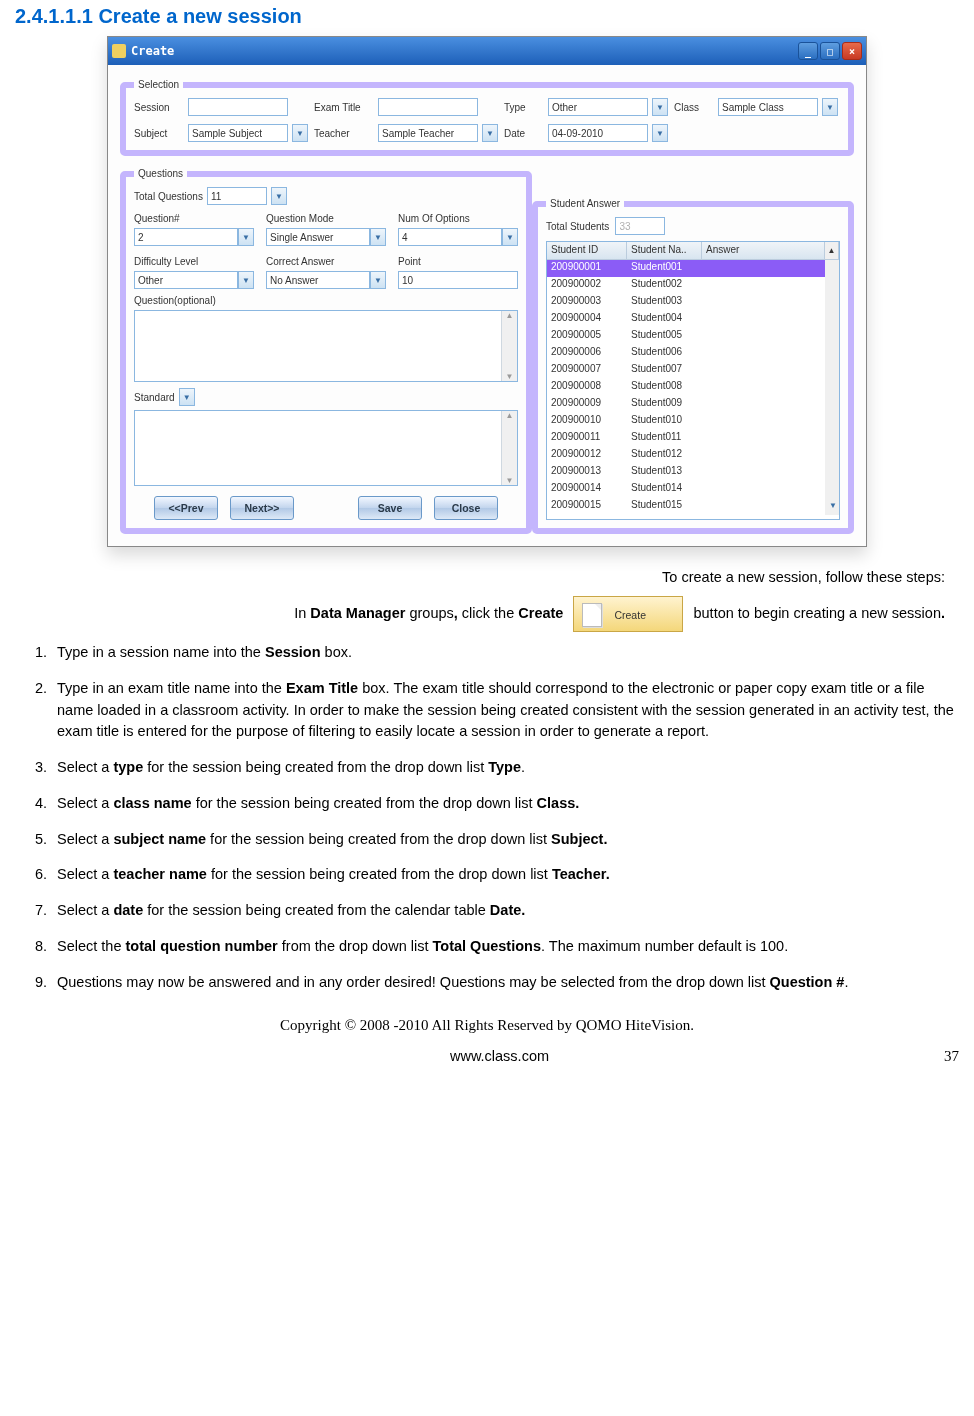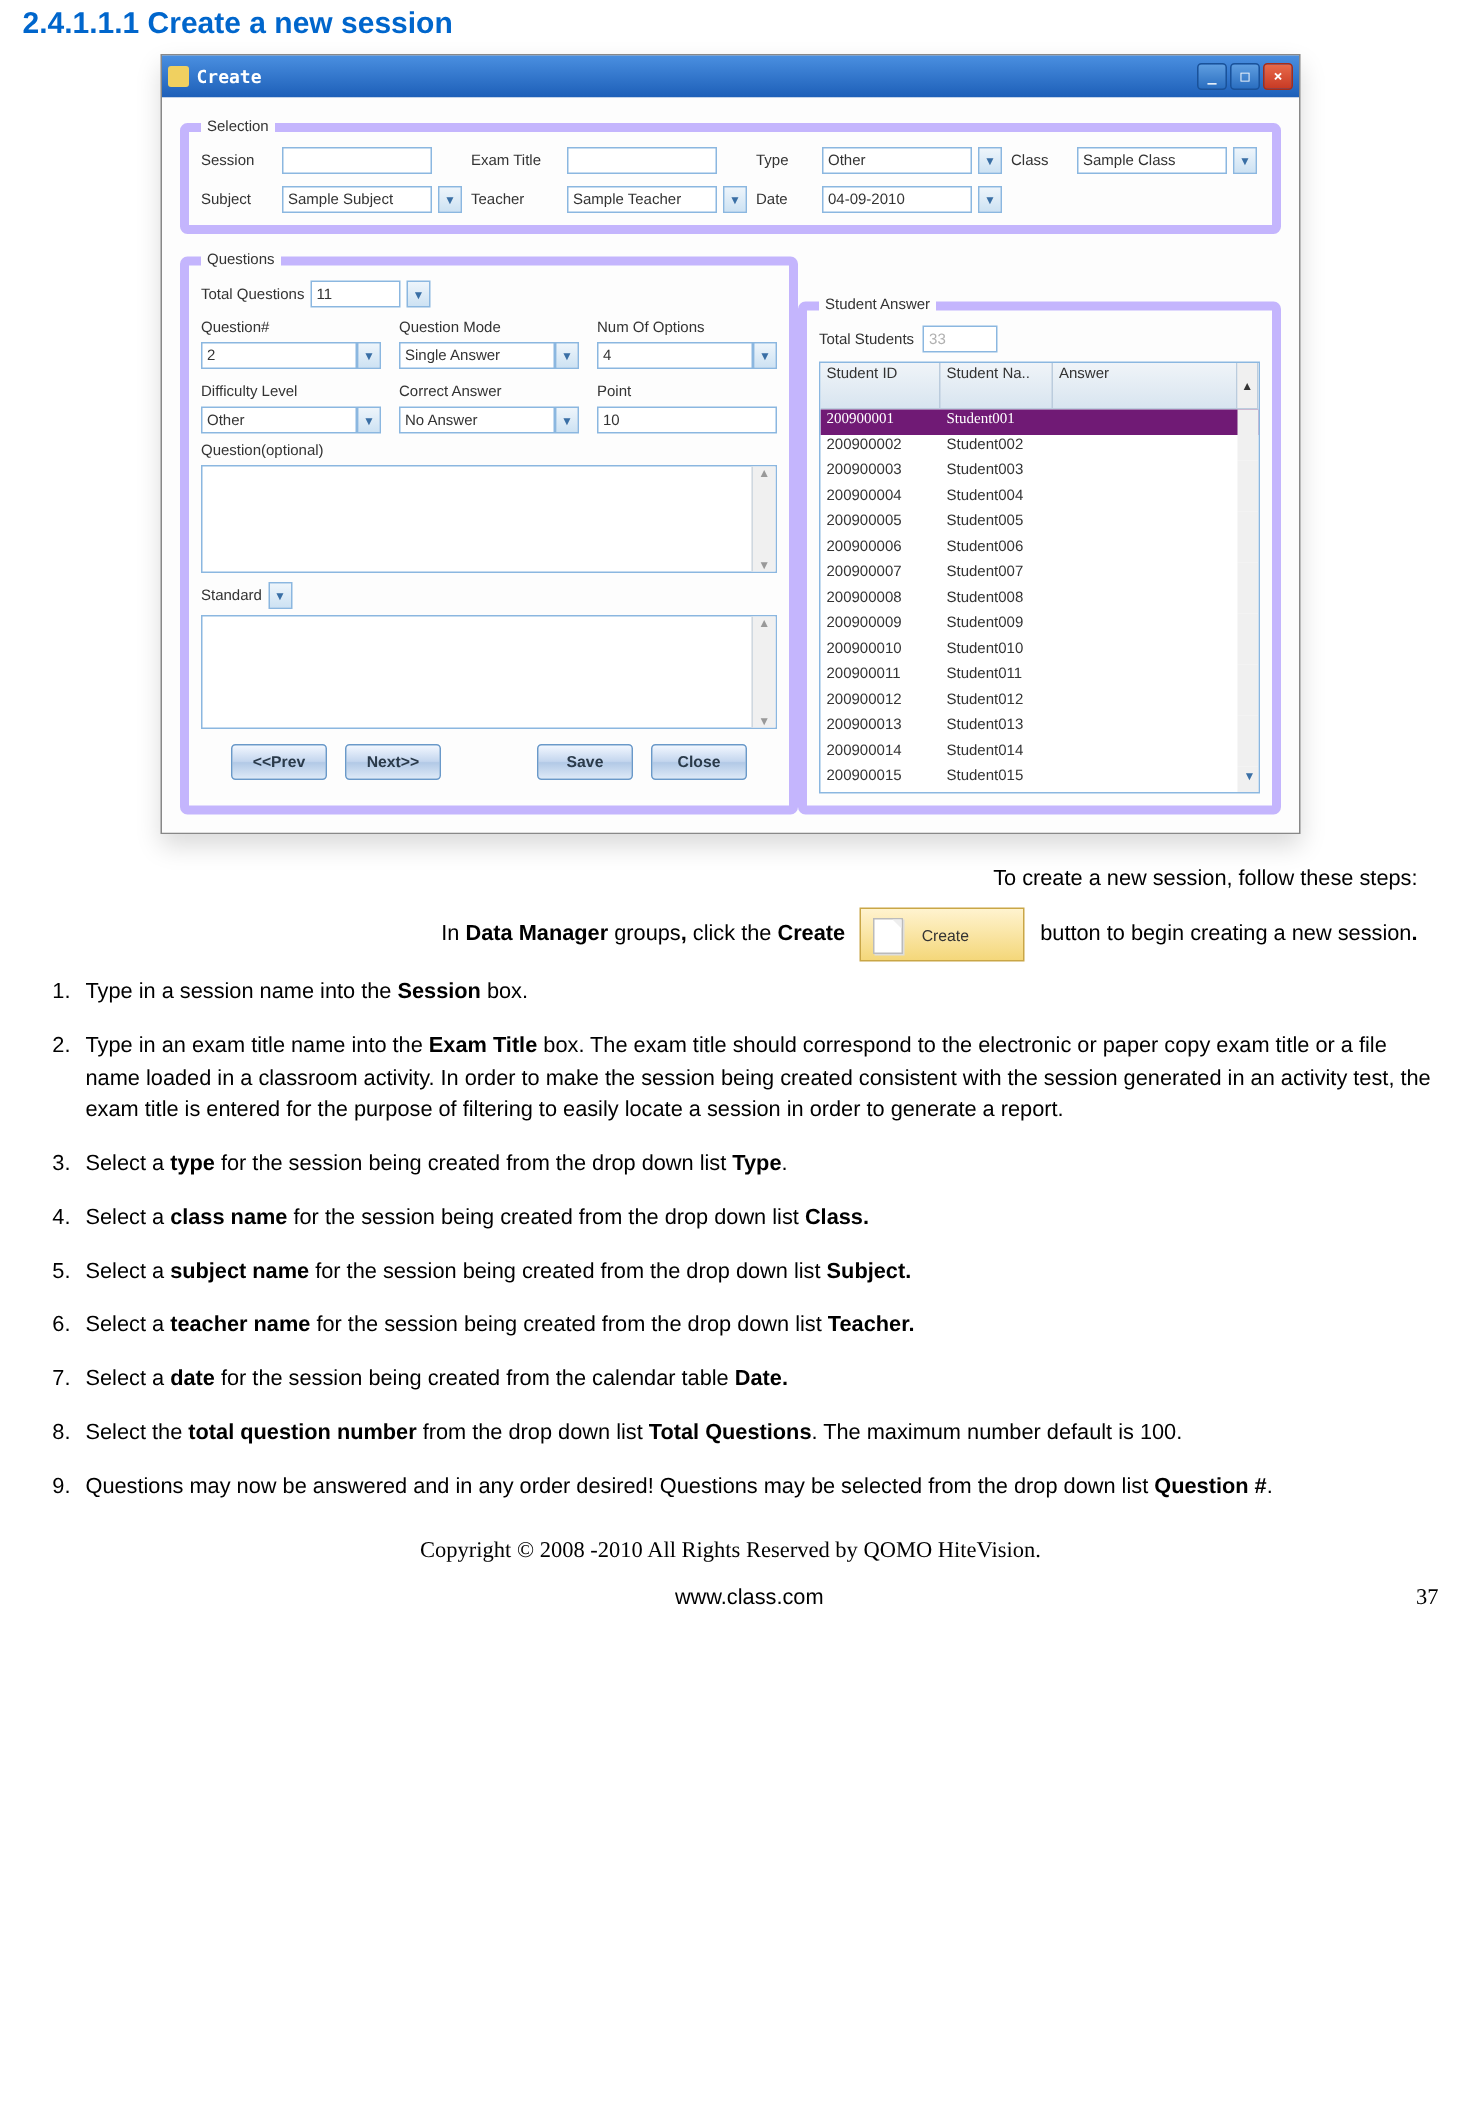--- a/index.html
+++ b/index.html
@@ -117,25 +117,25 @@
     .standard-row { display:flex; align-items:center; gap:4px; margin-top:6px; font-size:10px; }
     .tbl {
       flex:1;
       border:1px solid #8bb7e0;
       background:#fff;
       overflow:hidden;
       position:relative;
       font-size:10px;
     }
     .tbl .hdr, .tbl .row { display:grid; grid-template-columns: 80px 75px 1fr 14px; }
-    .tbl .hdr { background:linear-gradient(#f0f4f8,#d8e5f0); border-bottom:1px solid #bcd; height:31px; }
+    .tbl .hdr { background:linear-gradient(#f0f4f8,#d8e5f0); border-bottom:1px solid #bcd; height:18px; }
     .tbl .hdr > div { border-right:1px solid #bcd; padding:2px 4px; }
     .tbl .row { height:17px; }
     .tbl .row > div { padding:1px 4px; }
-    .tbl .row.sel { background:#701a75; color:#fff;font-family:Liberation Serif, serif; }
+    .tbl .row.sel { background:#8b5cf6; color:#fff; }
     .tbl .scrollcell { background:#f0f0f0; }
     .total-students { display:flex; align-items:center; gap:6px; margin-bottom:6px; font-size:10px;}
     .disabled-fld { color:#b0b0b0; }
     .btn-row { display:flex; gap:12px; justify-content:center; margin-top:10px; }
     .btn-row .gap { width:40px; }
     .xp-btn {
       height: 24px;
       min-width: 64px;
       border: 1px solid #6a99c9;
       border-radius: 3px;

